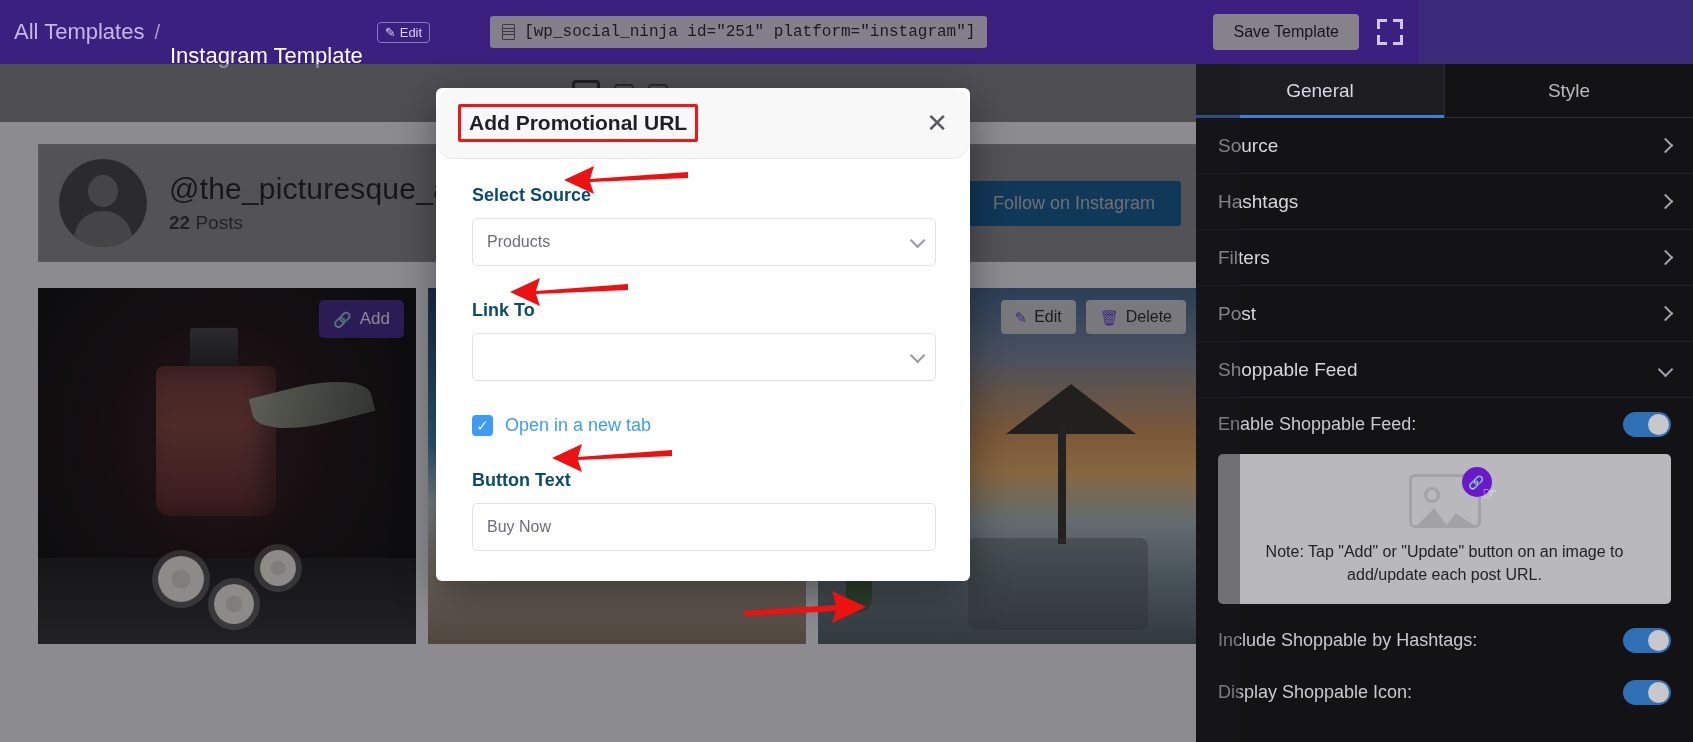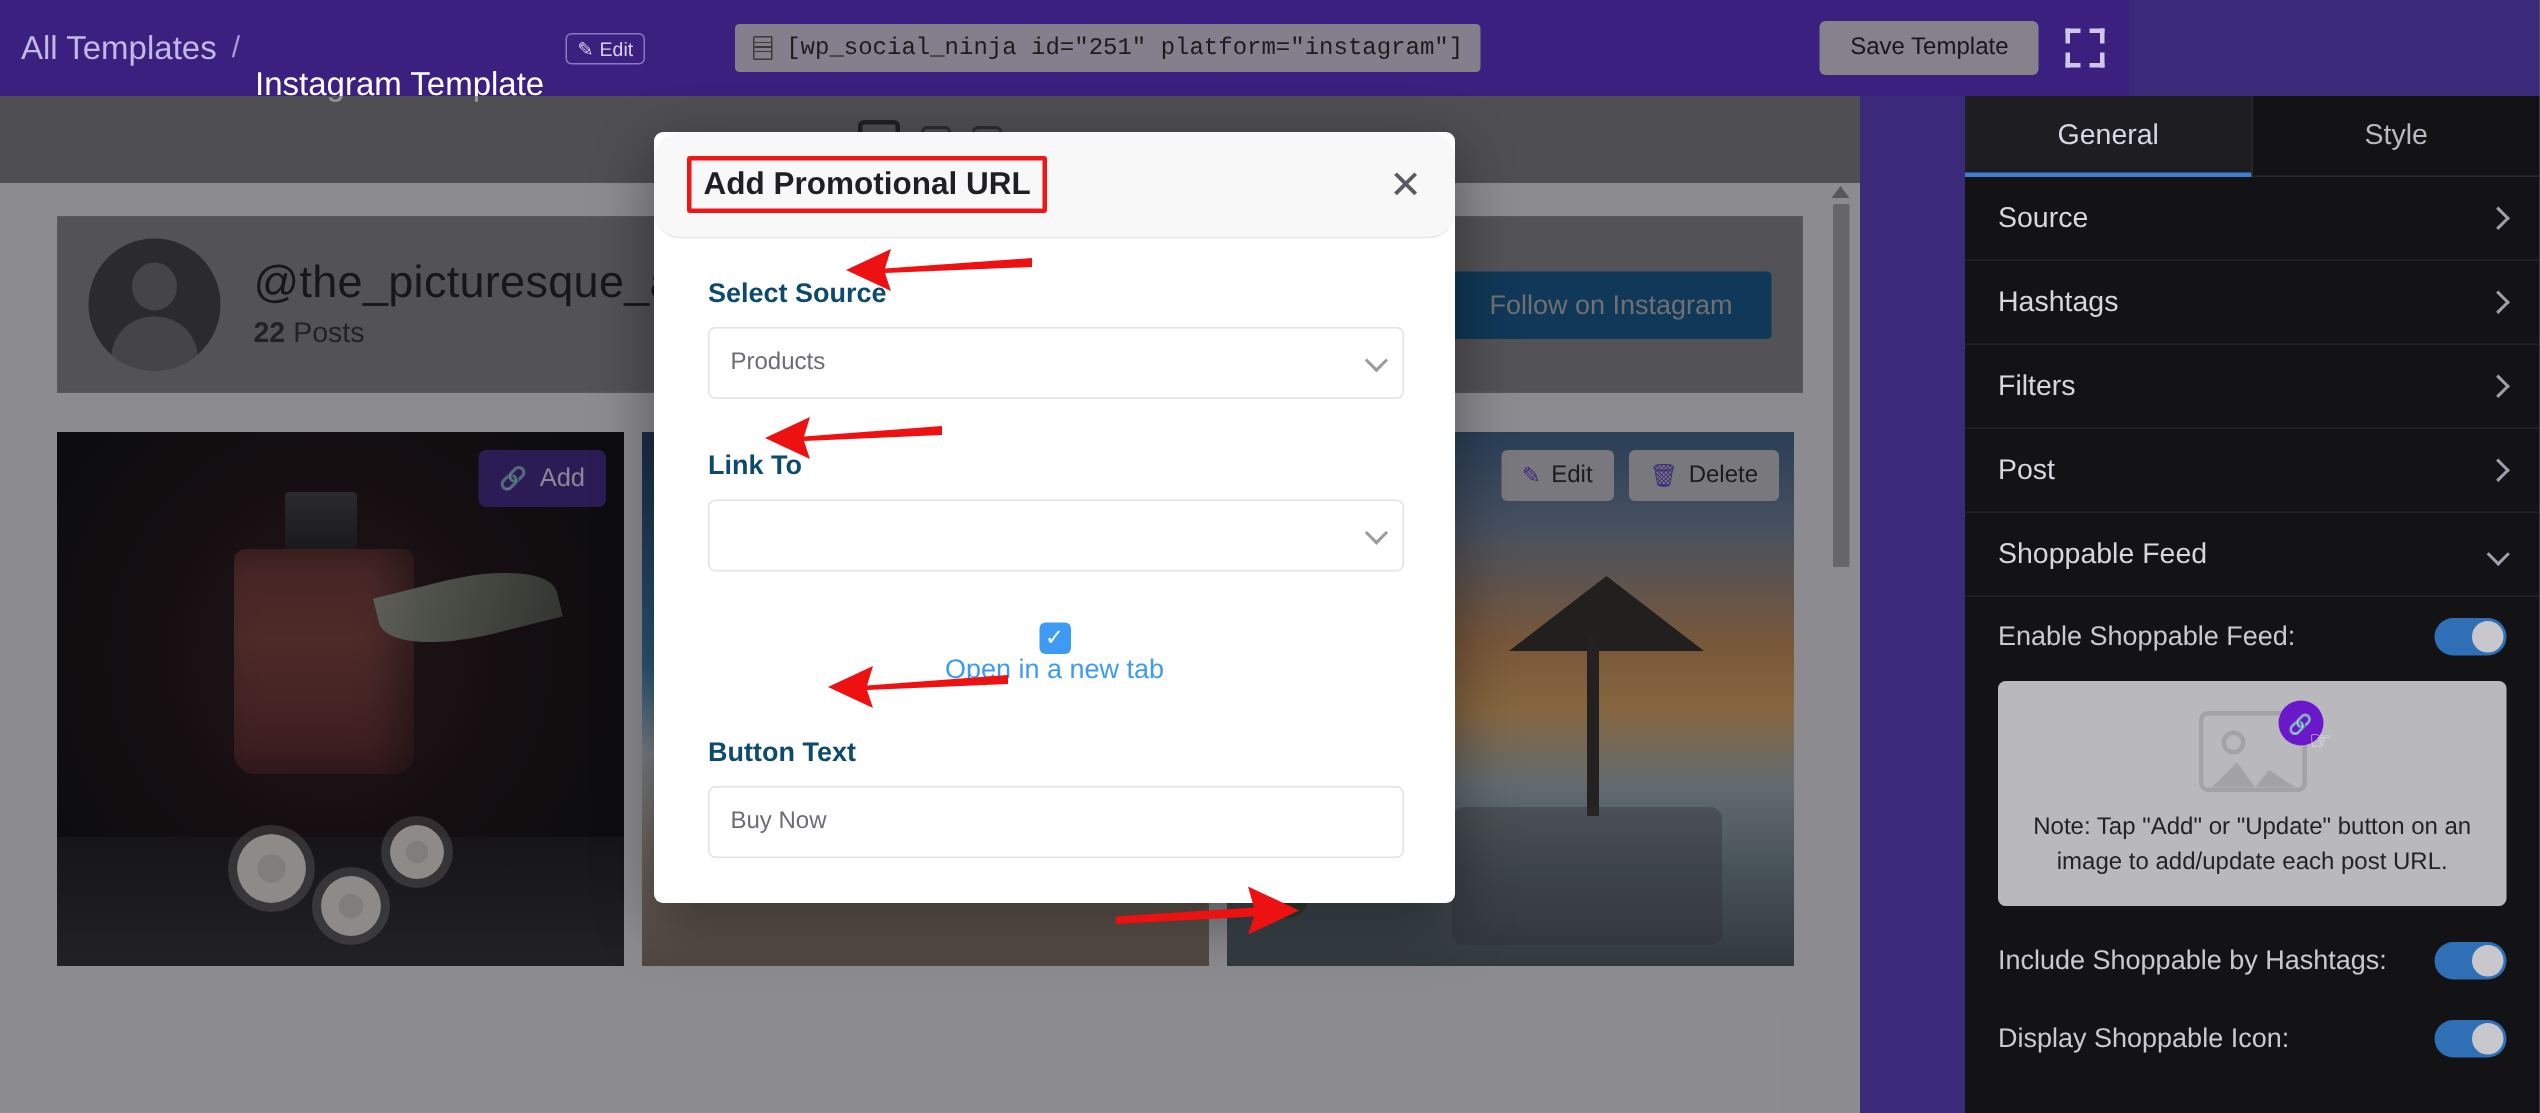--- a/index.html
+++ b/index.html
@@ -221,21 +221,21 @@
   .select-box {
     width: 464px; height: 48px; border:1px solid #e2e2e6; border-radius:5px;
     display:flex; align-items:center; padding: 0 14px; color:#6c6c74; font-size:16px;
     background:#fff; cursor:pointer; position:relative;
   }
   .select-box .caret {
     margin-left:auto; width: 11px; height: 11px; border-right:2px solid #9a9aa2; border-bottom:2px solid #9a9aa2;
     transform: rotate(45deg) translateY(-3px);
   }
   .gap { height: 34px; }
-  .checkrow { display:flex; align-items:center; gap: 0; margin: 8px 0 4px; flex-direction: column; }
+  .checkrow { display:flex; align-items:center; gap: 12px; margin: 8px 0 4px; }
   .cbx {
     width: 21px; height: 21px; background: #3e9bf4; border-radius: 4px;
     display:flex; align-items:center; justify-content:center; cursor:pointer;
   }
   .cbx:after { content:"✓"; color:#fff; font-size: 15px; line-height:1; }
   .checklabel { color:#3e9bf4; font-size:18px; }
   .text-input {
     width: 464px; height: 48px; border:1px solid #e2e2e6; border-radius:5px;
     padding: 0 14px; color:#6c6c74; font-size:16px; background:#fff;
     font-family:"Liberation Sans", sans-serif;
@@ -248,21 +248,21 @@
     background:#3e9bf4; color:#fff; border:none; border-radius:5px;
     padding: 13px 34px; font-size: 18px; font-weight:700; cursor:pointer;
     font-family:"Liberation Sans", sans-serif;
   }
 
   
   .arrow { position:absolute; z-index: 70; pointer-events:none; }
 
   
   .sidebar {
-    position:absolute; right:0; top: 64px; width: 383px; height: 678px;
+    position:absolute; right:0; top: 64px; width: 497px; height: 678px;
     background:#131316; z-index: 45;
     display:flex; flex-direction:column;
   }
   .tabs { display:flex; height: 54px; border-bottom: 1px solid #2a2a30; }
   .tab {
     flex:1; display:flex; align-items:center; justify-content:center;
     color:#b9b9c2; font-size:19px; cursor:pointer; position:relative;
   }
   .tab.active { background:#1d1d22; color:#d8d8e2; }
   .tab.active:after {

